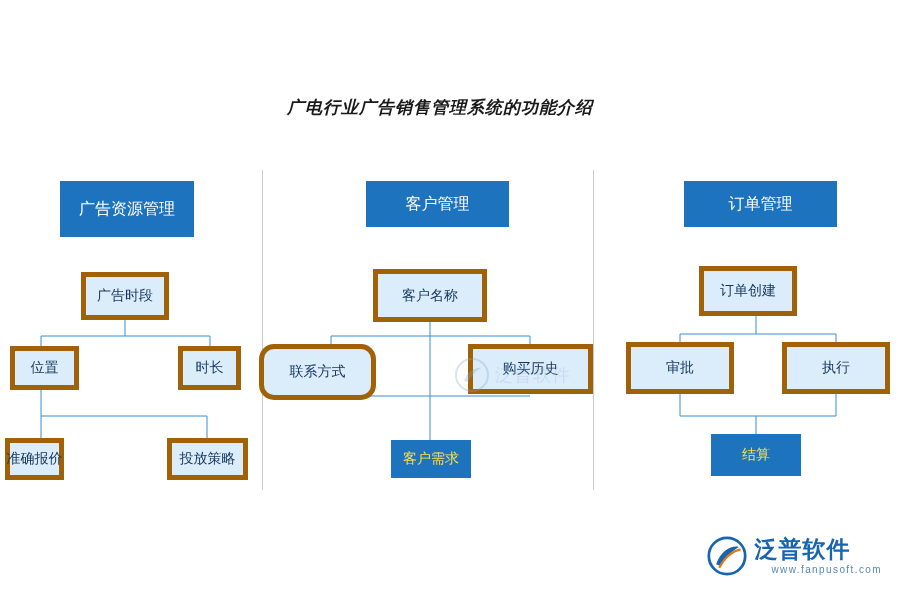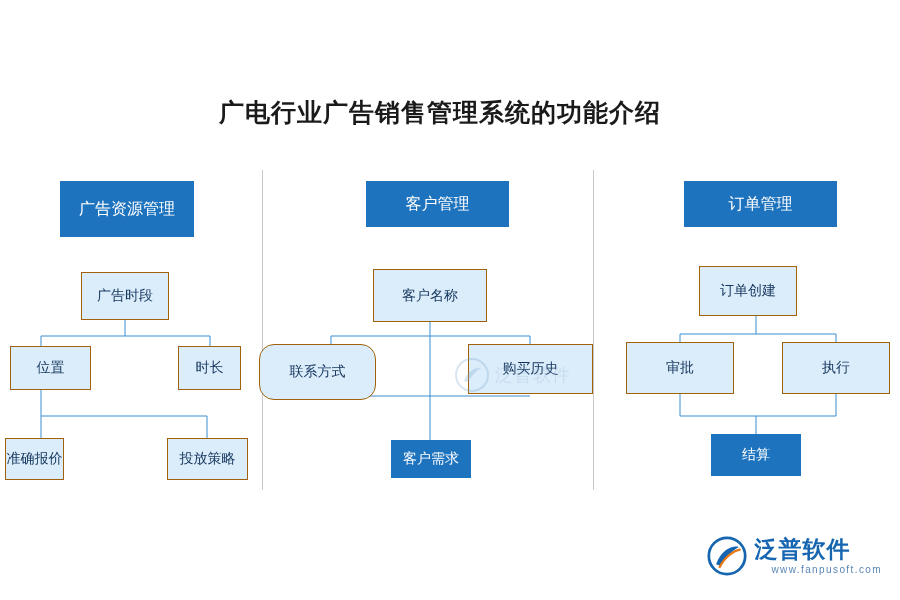--- a/index.html
+++ b/index.html
@@ -19,25 +19,26 @@
     left: 0; top: 0;
     width: 900px;
     height: 600px;
   }
   .title {
     position: absolute;
     left: 0;
     top: 96px;
     width: 880px;
     text-align: center;
-    font-size: 25px;
+    font-size: 17px;
     font-weight: bold;
     color: #1a1a1a;
     letter-spacing: 1px;
     font-family: "DejaVu Sans", sans-serif;
+    font-style: italic;
   }
   .node {
     position: absolute;
     box-sizing: border-box;
     display: flex;
     align-items: center;
     justify-content: center;
     font-size: 14px;
     line-height: 1.1;
     white-space: nowrap;
@@ -45,25 +46,25 @@
   .node.header {
     background: #1e73be;
     border: 1px solid #1e73be;
     color: #ffffff;
     font-size: 16px;
     font-weight: normal;
   }
   .node.solid {
     background: #1e73be;
     border: 1px solid #1e73be;
-    color: #ffffff;
+    color: #fde047;
   }
   .node.light {
     background: #dbedfb;
-    border: 1px solid #a16207;
+    border: 5px solid #a16207;
     color: #14355c;
   }
   .divider {
     position: absolute;
     width: 1px;
     background: #c9c9c9;
   }
   .watermark-center {
     position: absolute;
     left: 455px;
@@ -148,21 +149,21 @@
 
 <div class="divider" style="left:262px; top:170px; height:320px;"></div>
 <div class="divider" style="left:593px; top:170px; height:320px;"></div>
 
 <div class="title">广电行业广告销售管理系统的功能介绍</div>
 
 <div class="node header" style="left:60px; top:181px; width:134px; height:56px;">广告资源管理</div>
 
 <div class="node light" style="left:81px; top:272px; width:88px; height:48px;">广告时段</div>
 
-<div class="node light" style="left:10px; top:346px; width:81px; height:44px;">位置</div>
+<div class="node light" style="left:10px; top:346px; width:69px; height:44px;">位置</div>
 
 <div class="node light" style="left:178px; top:346px; width:63px; height:44px;">时长</div>
 
 <div class="node light" style="left:5px; top:438px; width:59px; height:42px;">准确报价</div>
 
 <div class="node light" style="left:167px; top:438px; width:81px; height:42px;">投放策略</div>
 
 <div class="node header" style="left:366px; top:181px; width:143px; height:46px;">客户管理</div>
 
 <div class="node light" style="left:373px; top:269px; width:114px; height:53px;">客户名称</div>

